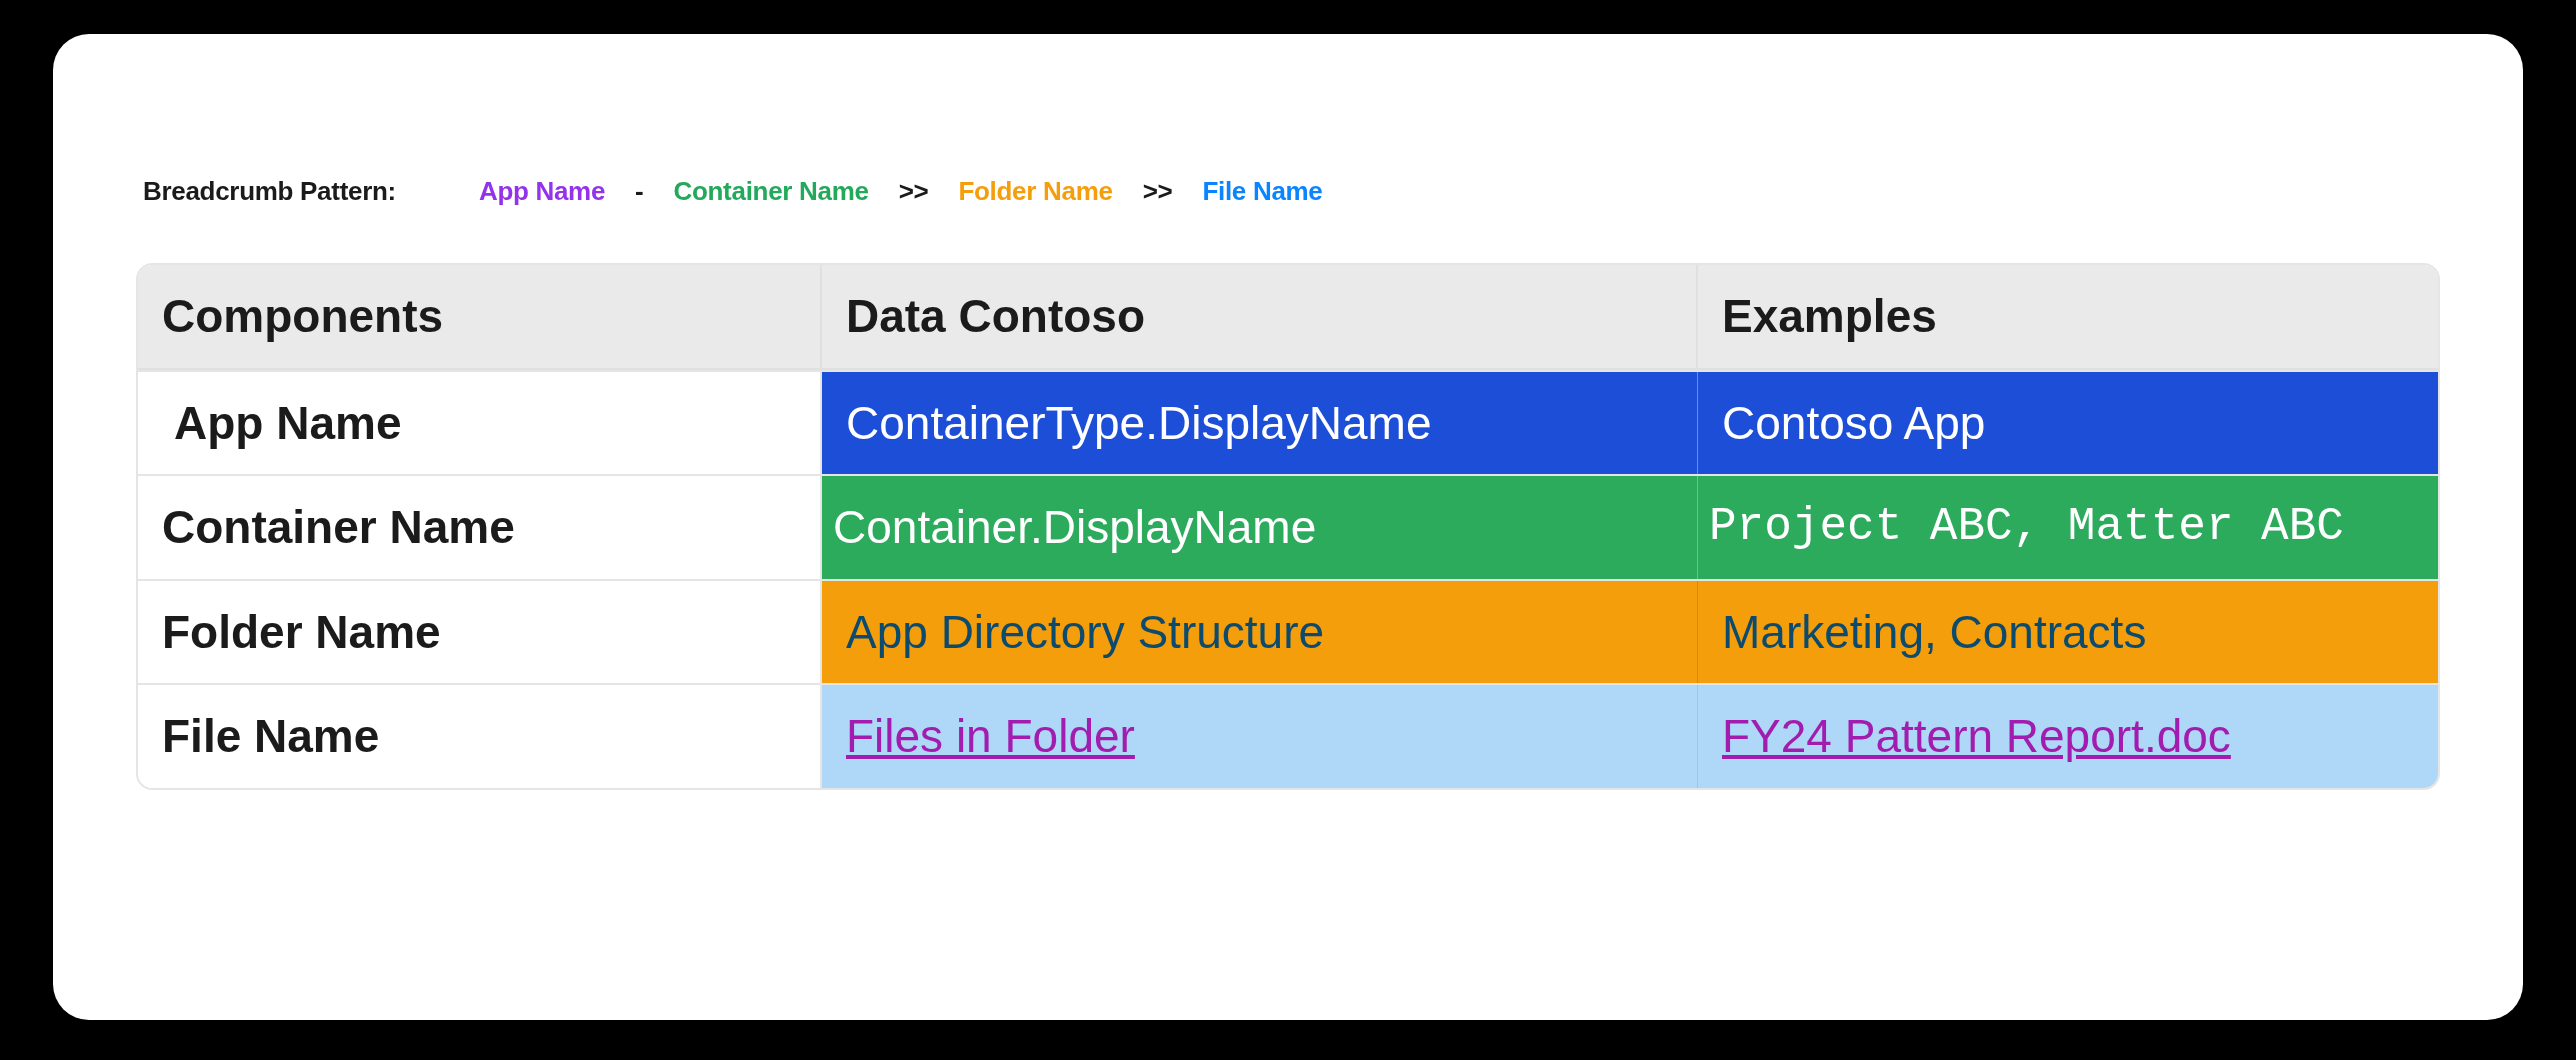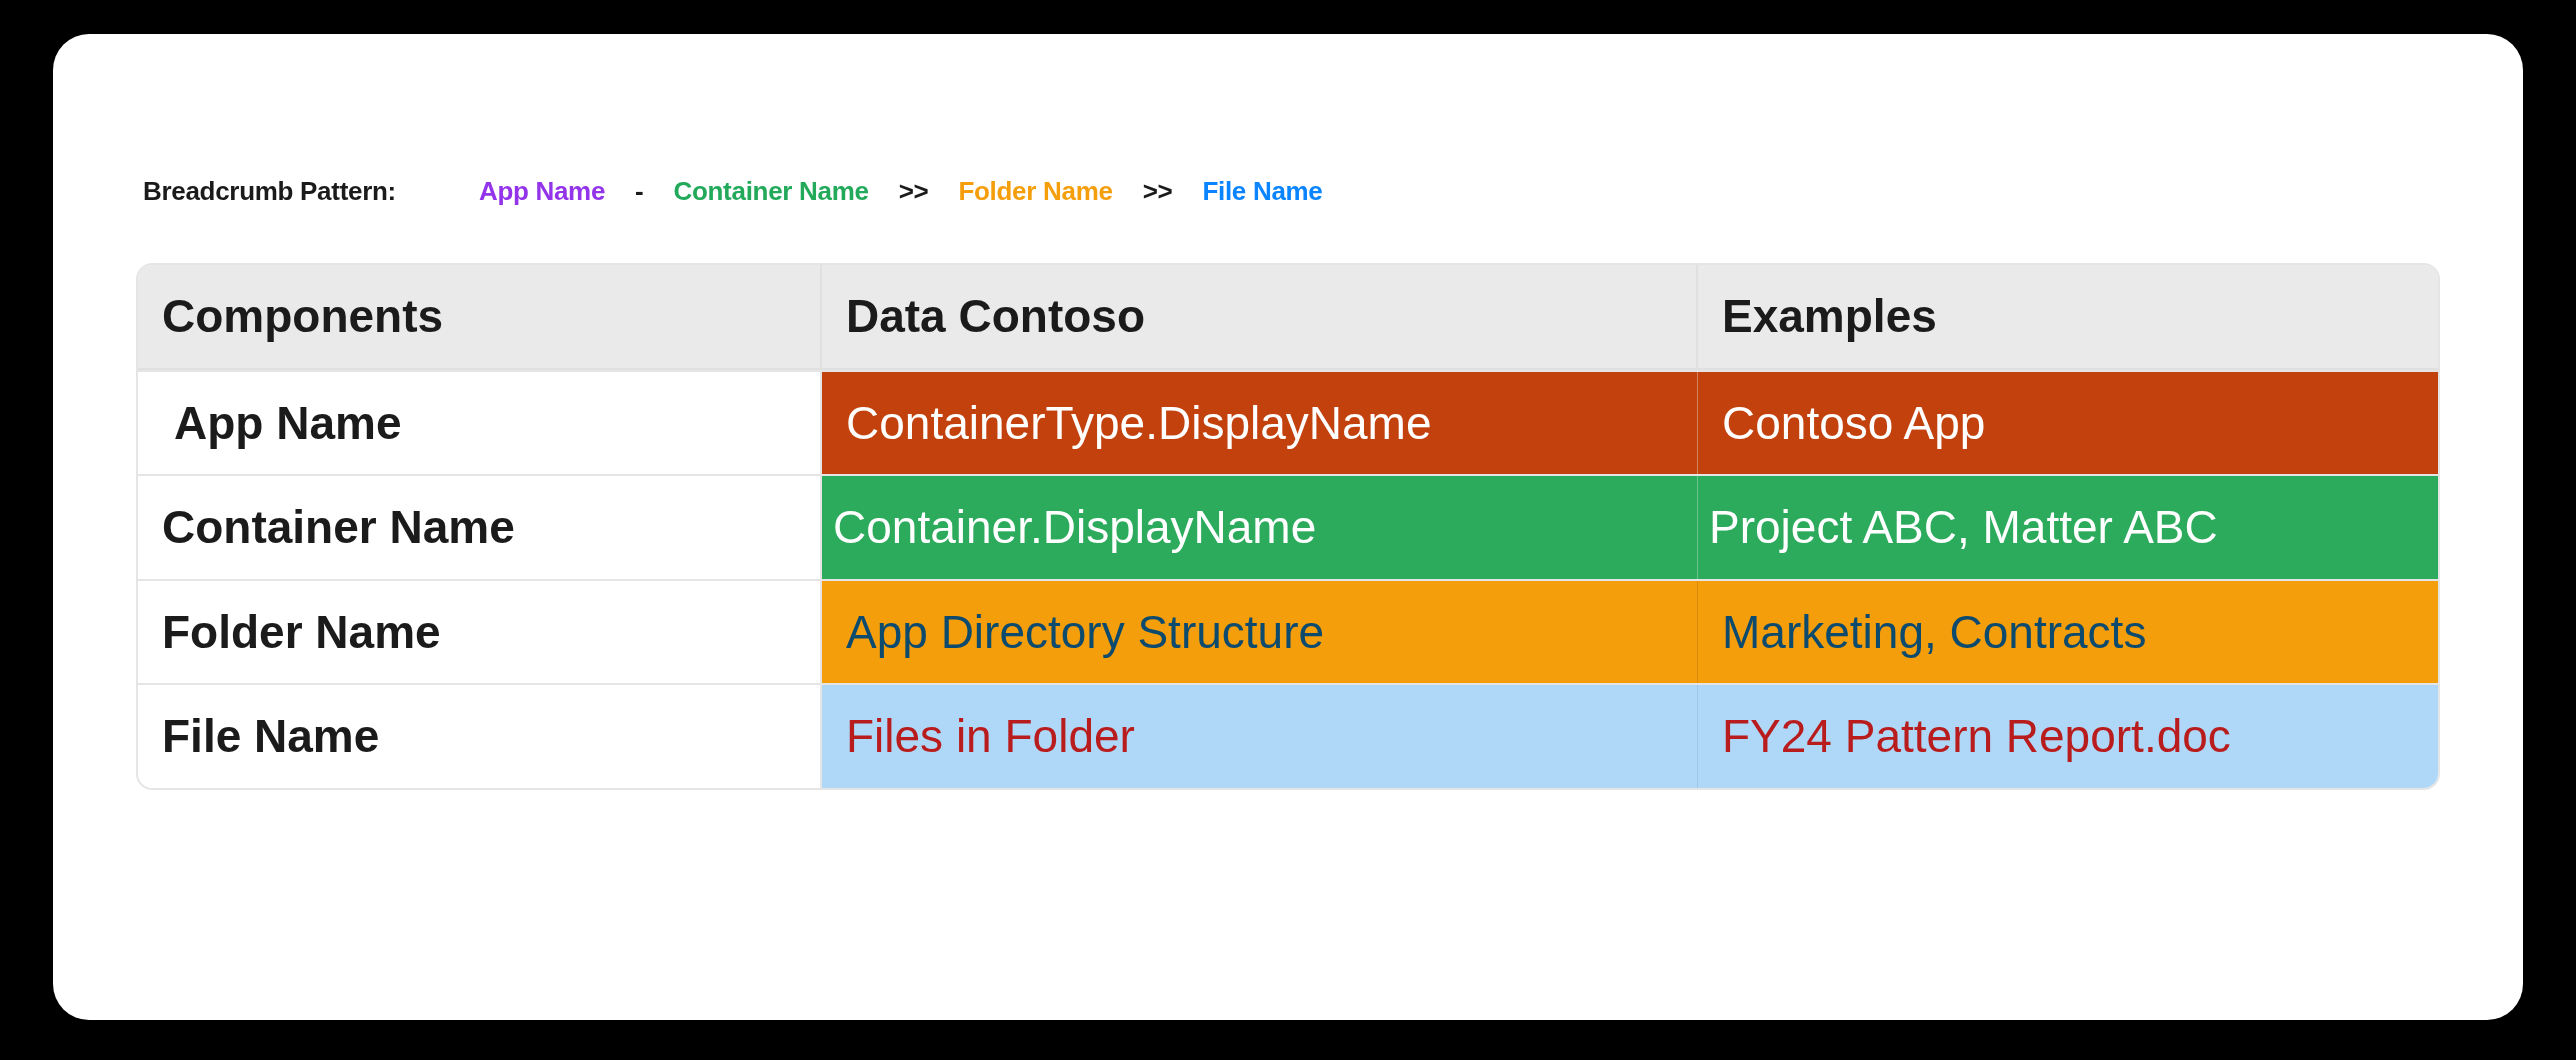--- a/index.html
+++ b/index.html
@@ -85,39 +85,39 @@
     background: #fff;
     border-right: 2.4px solid #E5E5E5;
   }
   .td.datasource, .td.example {
     font-weight: 500;
   }
 
   
   .row-app .td.datasource,
   .row-app .td.example {
-    background: #c2410c; color: #ffffff; border-right: 1.2px solid rgba(255,255,255,0.35); text-align: center;
+    background: #1d4ed8; color: #ffffff; border-right: 1.2px solid rgba(255,255,255,0.35); text-align: center;
   }
   .row-app .td.example { border-right: none; }
 
   .row-container .td.datasource,
   .row-container .td.example {
     background: #2BAB5B; color: #ffffff; border-right: 1.2px solid rgba(255,255,255,0.3); padding-left: 11px;
   }
-  .row-container .td.example { border-right: none; }
+  .row-container .td.example { border-right: none; font-family: Liberation Mono, monospace; }
 
   .row-folder .td.datasource,
   .row-folder .td.example {
     background: #F59E0B; color: #0c4a6e; border-right: 1.2px solid rgba(0,0,0,0.12);
   }
   .row-folder .td.example { border-right: none; }
 
   .row-file .td.datasource,
   .row-file .td.example {
-    background: #AFD7F7; color: #b91c1c; border-right: 1.2px solid rgba(0,0,0,0.08);
+    background: #AFD7F7; color: #a21caf; border-right: 1.2px solid rgba(0,0,0,0.08); text-decoration: underline;
   }
   .row-file .td.example { border-right: none; }
 </style>
 </head>
 <body>
 
 <div class="page">
   <div class="card">
 
     <div class="pattern-row">

